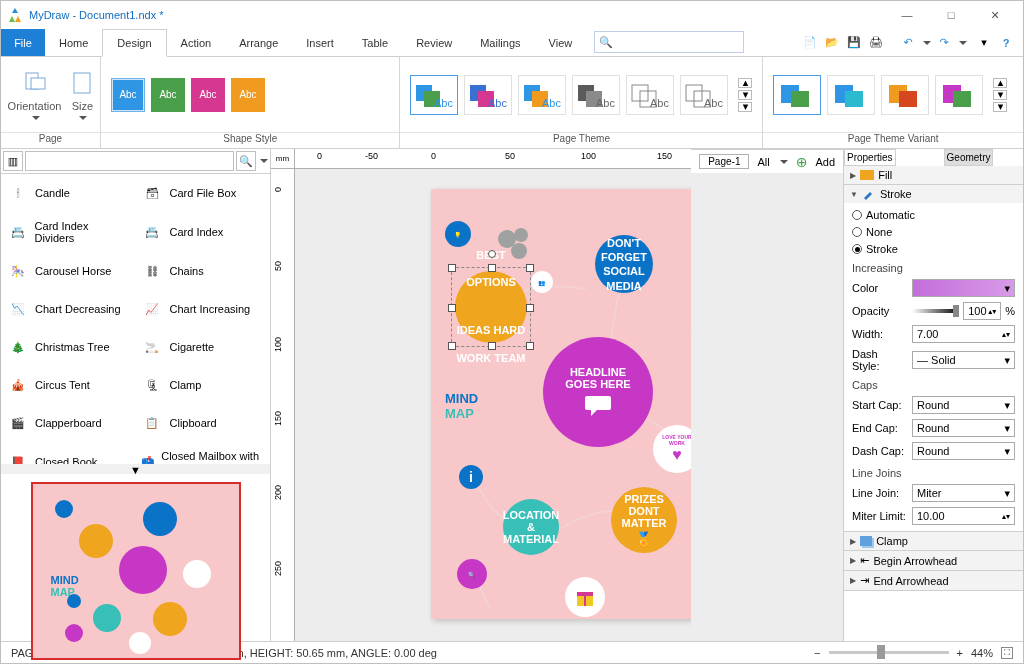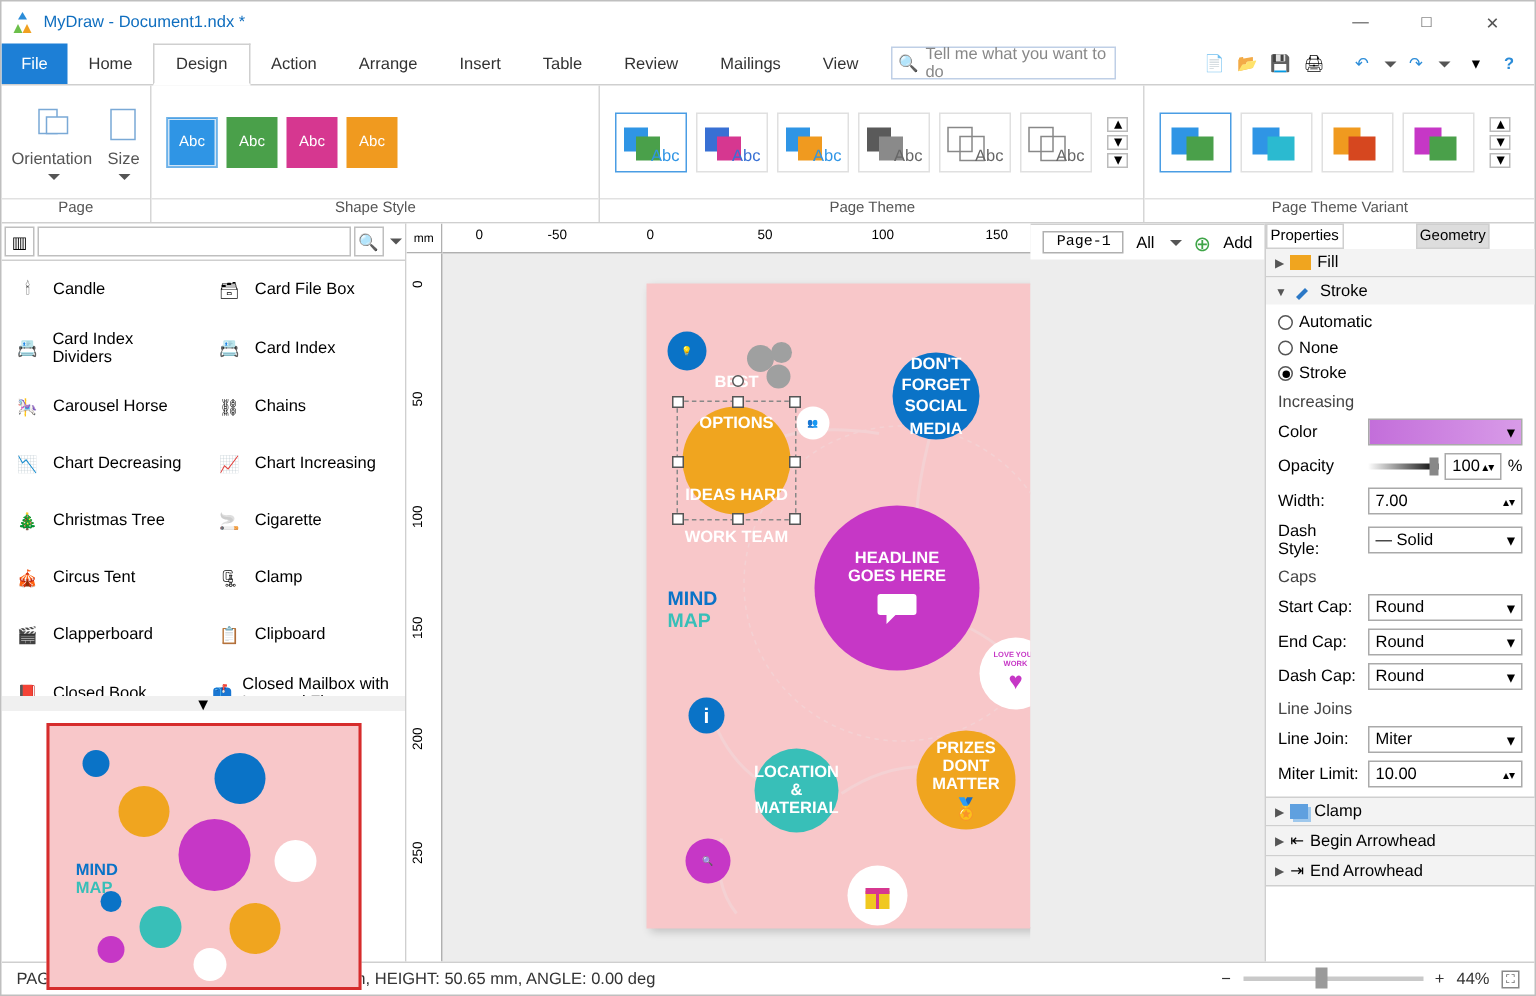--- a/index.html
+++ b/index.html
@@ -41,21 +41,21 @@
 .canvas-wrap{flex:1;position:relative;overflow:hidden;}
 .ruler-top{position:absolute;left:24px;right:0;top:0;height:20px;background:#fff;border-bottom:1px solid #b0b0b0;font-size:9px;display:flex;align-items:end;}
 .ruler-left{position:absolute;left:0;top:20px;bottom:0;width:24px;background:#fff;border-right:1px solid #b0b0b0;font-size:9px;}
 .ruler-corner{position:absolute;left:0;top:0;width:24px;height:20px;background:#fff;border-right:1px solid #b0b0b0;border-bottom:1px solid #b0b0b0;font-size:8px;display:flex;align-items:center;justify-content:center;}
 .page-area{position:absolute;left:24px;top:20px;right:0;bottom:0;overflow:hidden;}
 .page{position:absolute;left:136px;top:20px;width:302px;height:430px;background:#f8c7c9;box-shadow:2px 2px 6px rgba(0,0,0,.2);}
 .bubble{position:absolute;border-radius:50%;display:flex;align-items:center;justify-content:center;text-align:center;color:#fff;font-size:6px;font-weight:bold;}
 .sel-handles{position:absolute;border:1px dashed #888;}
 .sel-handles .h{position:absolute;width:8px;height:8px;background:#fff;border:1px solid #555;}
 .page-tabs{height:24px;background:#fff;border-top:1px solid #cfcfcf;display:flex;align-items:center;gap:8px;padding:0 8px;}
-.page-tabs .ptab{border:1px solid #b0b0b0;padding:1px 8px;font-size:10px;font-family:Liberation Mono, monospace;}
+.page-tabs .ptab{border:1px solid #b0b0b0;padding:1px 8px;font-size:10px;}
 .props{width:180px;border-left:1px solid #cfcfcf;display:flex;flex-direction:column;}
 .prop-tabs{display:flex;gap:48px;}
 .prop-tabs .pt{flex:1;border:1px solid #cfcfcf;padding:2px;text-align:center;font-size:10px;}
 .prop-tabs .pt.active{background:#ddd;}
 .sec{border-bottom:1px solid #cfcfcf;}
 .sec-h{display:flex;align-items:center;gap:4px;padding:3px 6px;background:#f3f3f3;}
 .sec-h .arrow{font-size:8px;color:#555;}
 .sec-body{padding:6px 8px;display:flex;flex-direction:column;gap:5px;}
 .radio{display:flex;align-items:center;gap:4px;}
 .radio .r{width:10px;height:10px;border:1px solid #555;border-radius:50%;background:#fff;display:flex;align-items:center;justify-content:center;}
@@ -101,21 +101,20 @@
     <div class="tab">Action</div>
     <div class="tab">Arrange</div>
     <div class="tab">Insert</div>
     <div class="tab">Table</div>
     <div class="tab">Review</div>
     <div class="tab">Mailings</div>
     <div class="tab">View</div>
   </div>
   <div class="qsearch">
     <span style="color:#4a9de4;margin-right:4px;">🔍</span>
-    <span>Tell me what you want to do</span>
   </div>
   <div class="right">
     <span class="ticon">📄</span>
     <span class="ticon" style="color:#e0a030;">📂</span>
     <span class="ticon" style="color:#2b8cd8;">💾</span>
     <span class="ticon">🖨</span>
     <span style="width:6px;"></span>
     <span class="ticon" style="color:#2b8cd8;">↶</span>
       <span class="tri"></span>
     <span class="ticon" style="color:#2b8cd8;">↷</span>

